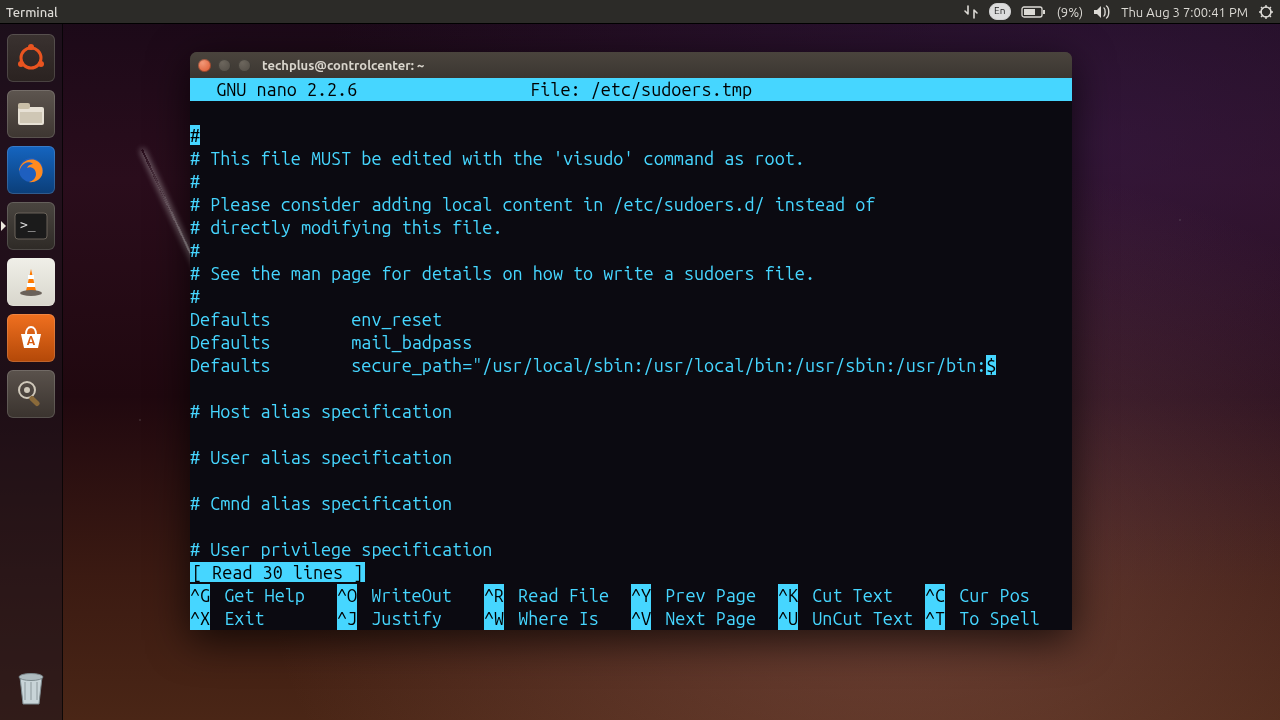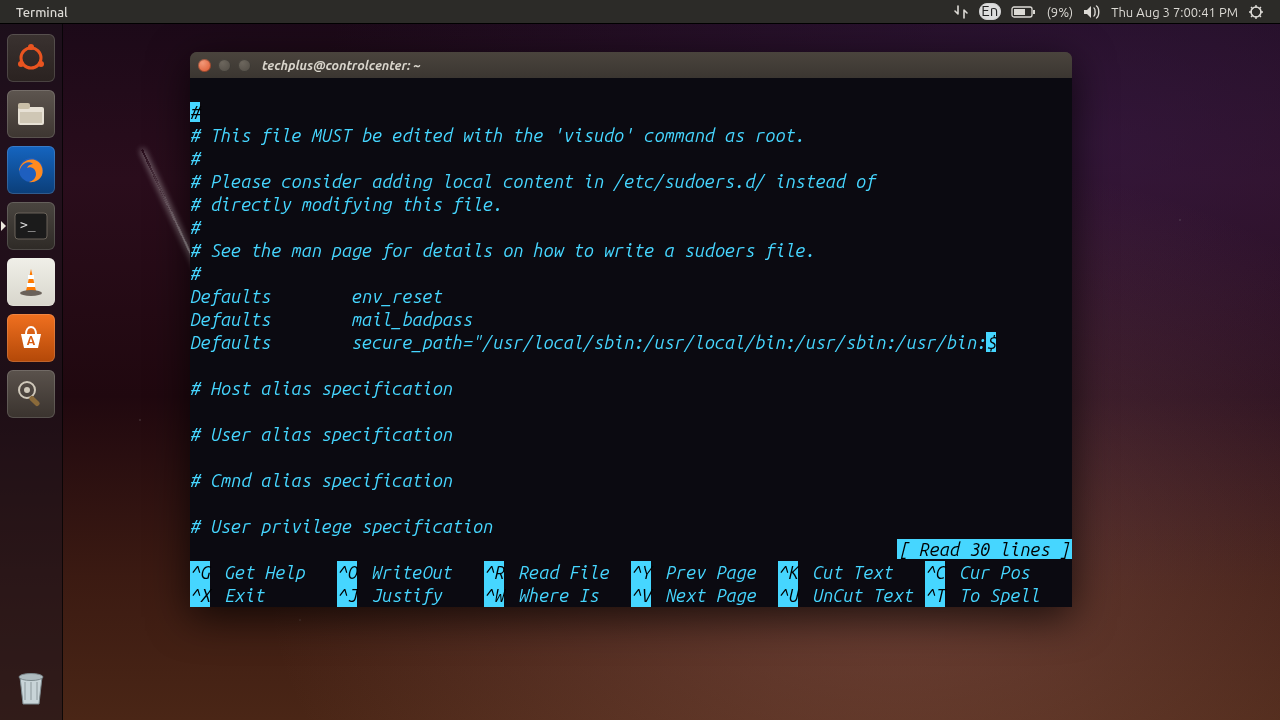--- a/index.html
+++ b/index.html
@@ -34,31 +34,31 @@
     position:absolute; left:90px; top:230px; width:180px; height:2px;
     background:linear-gradient(90deg, rgba(255,255,255,0), rgba(255,255,255,.95));
     transform:rotate(65deg); box-shadow:0 0 6px #fff;
   }
 
   
   .top-panel{
     position:absolute; top:0; left:0; right:0; height:24px;
     background:#2c2b28; color:#dcdad5;
     display:flex; align-items:center; font-size:13px;
-    padding:0 16px; box-sizing:border-box;
+    padding:0 6px; box-sizing:border-box;
     border-bottom:1px solid #000;
     z-index:50;
   }
   .top-panel .app-label{ font-weight:500; }
   .top-panel .spacer{ flex:1; }
   .top-panel .ind{ display:inline-flex; align-items:center; margin-left:10px; }
   .top-panel .ind svg{ display:block; }
   .top-panel .keybd{
     width:20px; height:15px; border:1px solid #cfcfcf; border-radius:8px;
-    font-size:15px; line-height:13px; text-align:center; margin-left:10px;
+    font-size:10px; line-height:13px; text-align:center; margin-left:10px;
     background:#ddd; color:#222;
   }
   .top-panel .clock{ margin-left:10px; }
 
   
   .launcher{
     position:absolute; top:24px; left:0; bottom:0; width:62px;
     background:rgba(30,20,30,.55);
     border-right:1px solid rgba(0,0,0,.7);
     padding-top:6px;
@@ -88,21 +88,20 @@
     border-left:5px solid #ece7dd;
   }
 
   
   .window{
     position:absolute; left:190px; top:52px; width:882px;
     background:#3b3631;
     border-radius:7px 7px 0 0;
     box-shadow:0 10px 40px rgba(0,0,0,.7);
     z-index:30;
-    font-style:italic;
   }
   .titlebar{
     height:26px; display:flex; align-items:center;
     padding:0 8px; color:#d9d5cc; font-size:13px; font-weight:600;
     background:linear-gradient(180deg,#4a443d,#3b3631);
     border-radius:7px 7px 0 0;
   }
   .wbtn{ width:13px; height:13px; border-radius:50%; margin-right:7px;
          box-shadow:inset 0 0 0 1px rgba(0,0,0,.3);}
   .wbtn.close{ background:radial-gradient(circle at 35% 30%, #f29878, #d9542b);}
@@ -122,21 +121,21 @@
   }
   .nano-header .nh-left{ }
   .nano-header .nh-mid{ flex:1; text-align:center; }
   .nano-content{
     padding:0 0 0 0; white-space:pre; overflow:hidden;
     min-height:440px;
   }
   .nano-content .cursor{ background:#46d6ff; color:#000; }
   .nano-content .trunc{ background:#46d6ff; color:#000; }
   .nano-status{
-    text-align:right;
+    text-align:left;
   }
   .nano-status span{ background:#46d6ff; color:#000; padding:0 2px;}
   .nano-help{
     display:grid; grid-template-columns:repeat(6,1fr);
     white-space:pre;
   }
   .nano-help .cell{ display:flex; }
   .nano-help .key{ background:#46d6ff; color:#000; margin-right:4px;}
   .nano-help .lbl{ }
 
@@ -249,20 +248,25 @@
 
 <div class="window">
   <div class="titlebar">
     <span class="wbtn close"></span>
     <span class="wbtn min"></span>
     <span class="wbtn max"></span>
     <span class="title">techplus@controlcenter: ~</span>
   </div>
 
   <div class="term-body">
+    <div class="nano-header">
+      <span class="nh-left">  GNU nano 2.2.6</span>
+      <span class="nh-mid">File: /etc/sudoers.tmp</span>
+      <span style="width:14ch"></span>
+    </div>
 
     <div class="nano-content" id="nano-content">
 <span class="cursor">#</span>
 # This file MUST be edited with the 'visudo' command as root.
 #
 # Please consider adding local content in /etc/sudoers.d/ instead of
 # directly modifying this file.
 #
 # See the man page for details on how to write a sudoers file.
 #

